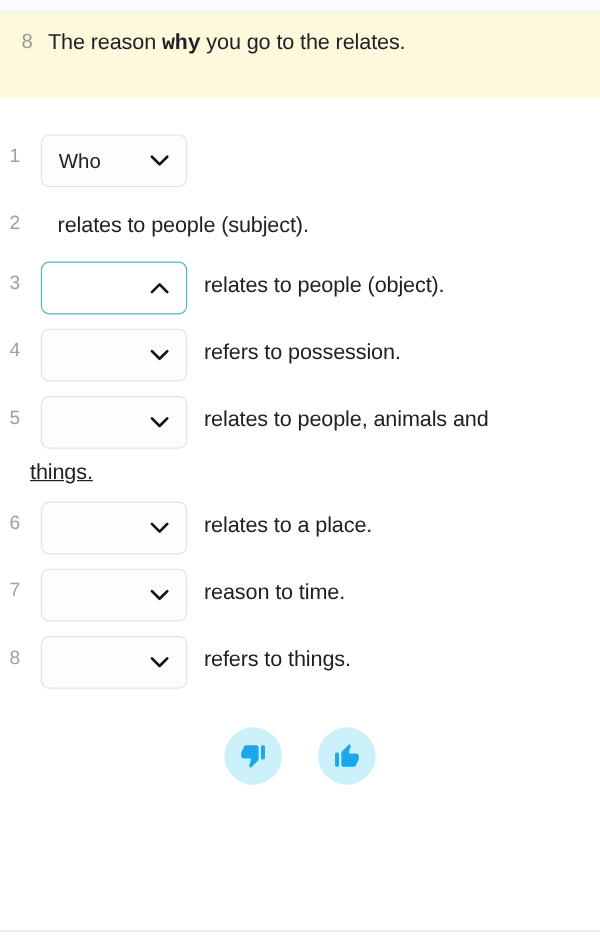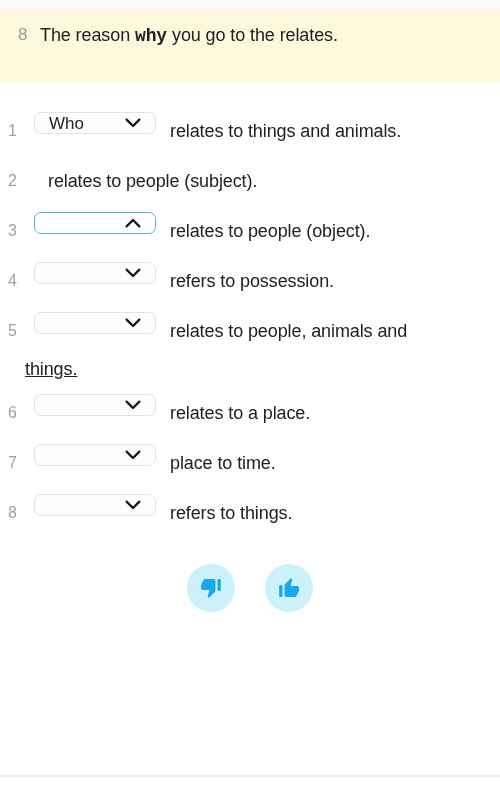--- a/index.html
+++ b/index.html
@@ -87,21 +87,21 @@
     font-size:16px;
     color:#a0a0a0;
     line-height:38px;
     padding-top:6px;
     text-align:left;
   }
 
   .select {
     flex:0 0 122px;
     width:122px;
-    height:22px;
+    height:44px;
     margin-top:6px;
     background:#fdfdfd;
     border:1px solid #e2e3e5;
     border-radius:7px;
     display:flex;
     align-items:center;
     justify-content:space-between;
     padding:0 14px 0 14px;
     cursor:pointer;
   }
@@ -204,21 +204,20 @@
         <div class="row">
           <div class="row-num">1</div>
           <div class="select">
             <span class="select-value">Who</span>
             <span class="chev">
               <svg width="16" height="10" viewBox="0 0 16 10">
                 <path d="M1.6 1.6 L8 8 L14.4 1.6" fill="none" stroke="#111" stroke-width="2.2" stroke-linecap="round" stroke-linejoin="round"></path>
               </svg>
             </span>
           </div>
-          <div class="row-desc">relates to things and animals.</div>
         </div>
         <div class="row">
           <div class="row-num">2</div>
           <div class="row-desc">relates to people (subject).</div>
         </div>
         <div class="row">
           <div class="row-num">3</div>
           <div class="select active">
             <span class="select-value"></span>
             <span class="chev">
@@ -269,21 +268,21 @@
         <div class="row">
           <div class="row-num">7</div>
           <div class="select">
             <span class="select-value"></span>
             <span class="chev">
               <svg width="16" height="10" viewBox="0 0 16 10">
                 <path d="M1.6 1.6 L8 8 L14.4 1.6" fill="none" stroke="#111" stroke-width="2.2" stroke-linecap="round" stroke-linejoin="round"></path>
               </svg>
             </span>
           </div>
-          <div class="row-desc">place to time.</div>
+          <div class="row-desc">reason to time.</div>
         </div>
         <div class="row">
           <div class="row-num">8</div>
           <div class="select">
             <span class="select-value"></span>
             <span class="chev">
               <svg width="16" height="10" viewBox="0 0 16 10">
                 <path d="M1.6 1.6 L8 8 L14.4 1.6" fill="none" stroke="#111" stroke-width="2.2" stroke-linecap="round" stroke-linejoin="round"></path>
               </svg>
             </span>

